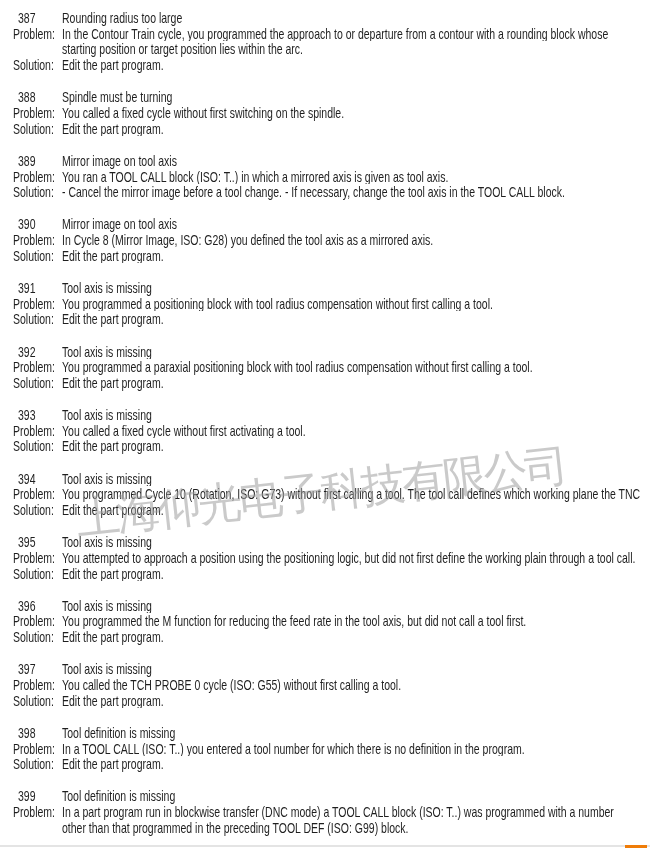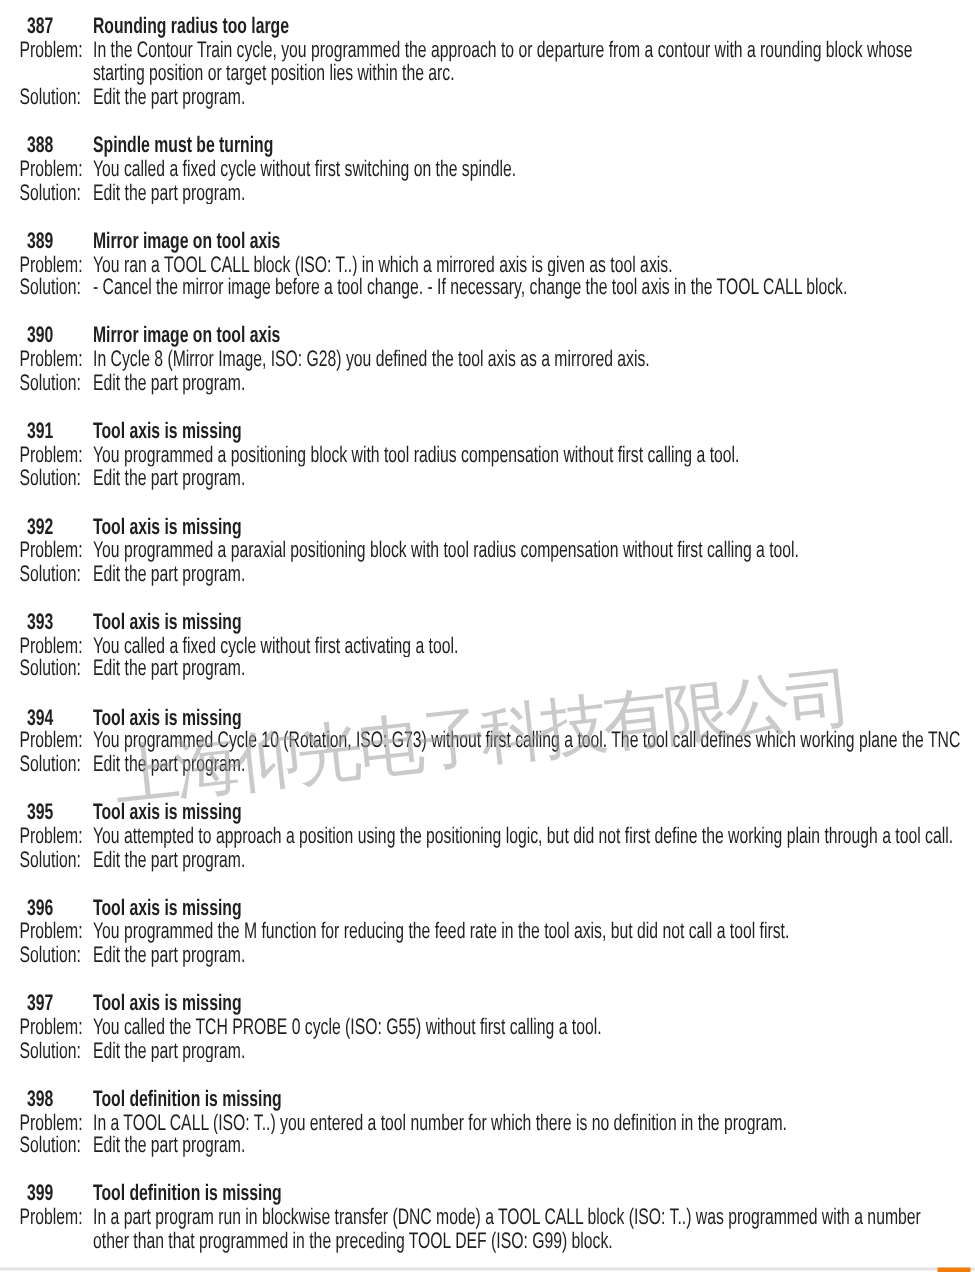--- a/index.html
+++ b/index.html
@@ -35,21 +35,21 @@
     top: 0;
     display: inline-block;
     transform: scaleX(0.70);
     transform-origin: 0 0;
   }
   .row .txt {
     display: inline-block;
     transform: scaleX(0.70);
     transform-origin: 0 0;
   }
-  .row.title { font-weight: bold; }
+  .row.title { font-weight: normal; }
   .row.title .lbl { left: 18px; }
   #watermark {
     position: absolute;
     left: 76px;
     top: 497px;
     font-size: 44px;
     line-height: 44px;
     letter-spacing: -3px;
     white-space: nowrap;
     transform: rotate(-6.3deg);

